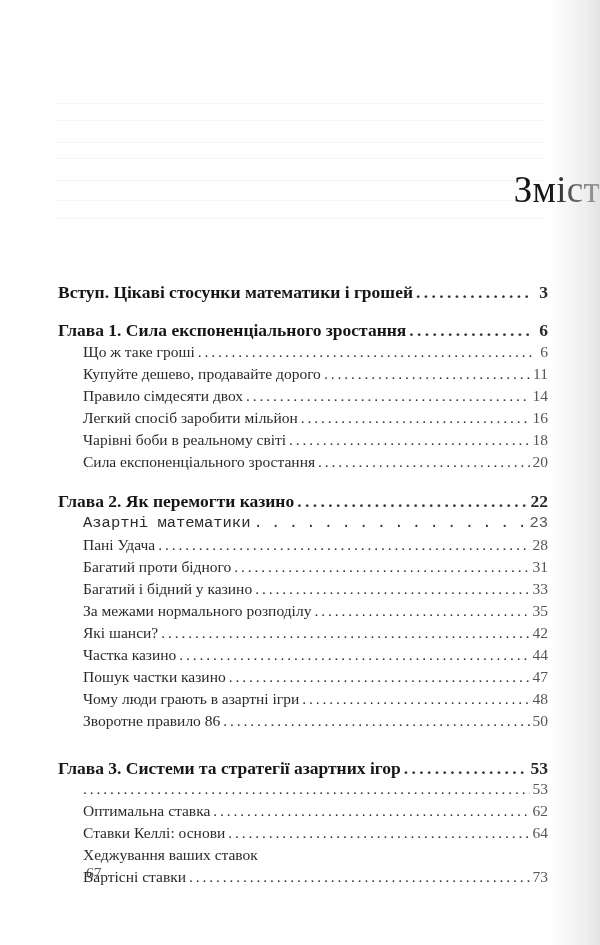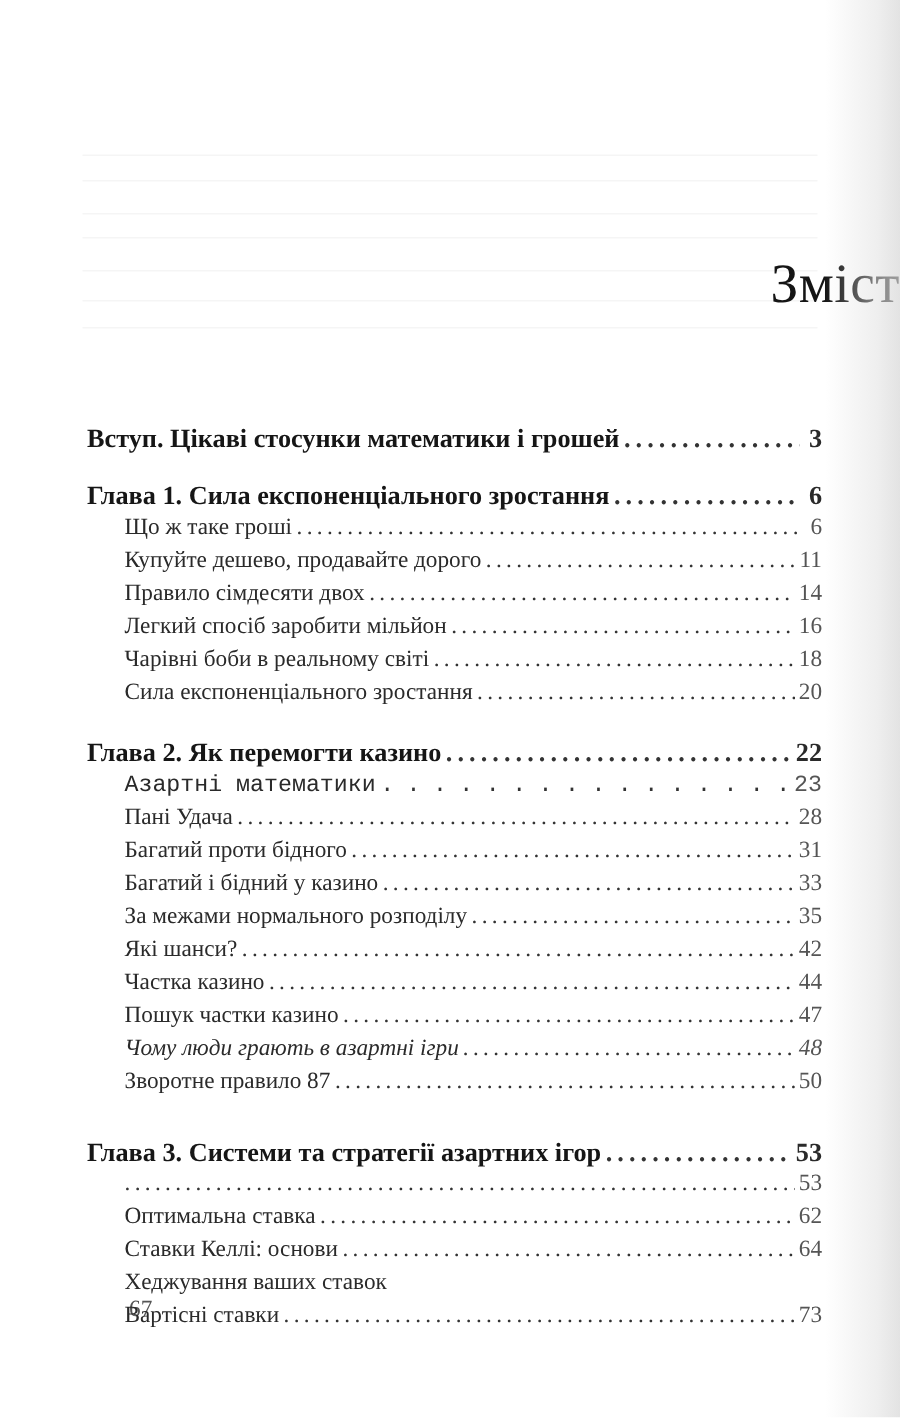--- a/index.html
+++ b/index.html
@@ -182,27 +182,27 @@
   <div class="row section" style="top:646px;">
     <span class="label">Частка казино</span>
     <span class="leader"></span>
     <span class="page">44</span>
   </div>
   <div class="row section" style="top:668px;">
     <span class="label">Пошук частки казино</span>
     <span class="leader"></span>
     <span class="page">47</span>
   </div>
-  <div class="row section" style="top:690px;font-style:italic;">
+  <div class="row section" style="top:690px;">
     <span class="label">Чому люди грають в азартні ігри</span>
     <span class="leader"></span>
     <span class="page">48</span>
   </div>
   <div class="row section" style="top:712px;">
-    <span class="label">Зворотне правило 87</span>
+    <span class="label">Зворотне правило 86</span>
     <span class="leader"></span>
     <span class="page">50</span>
   </div>
 
   <div class="row chapter" style="top:757px;align-items:flex-end;">
     <span class="label">Глава 3. Системи та стратегії азартних ігор</span>
     <span class="leader"></span>
     <span class="page">53</span>
   </div>
   <div class="row section" style="top:780px;">

